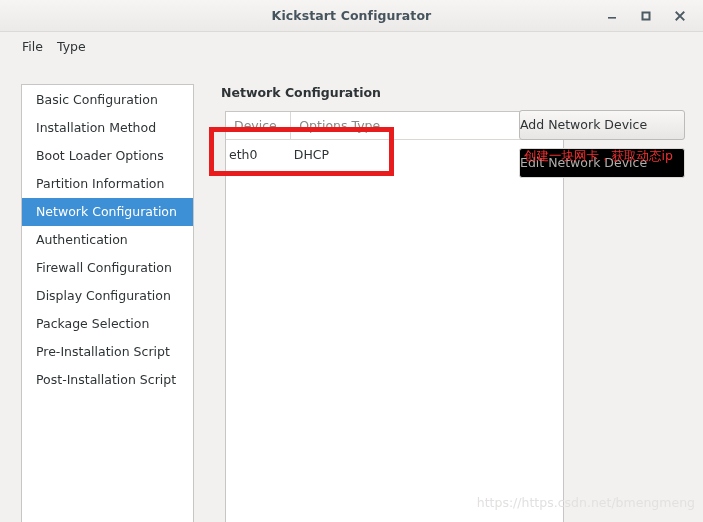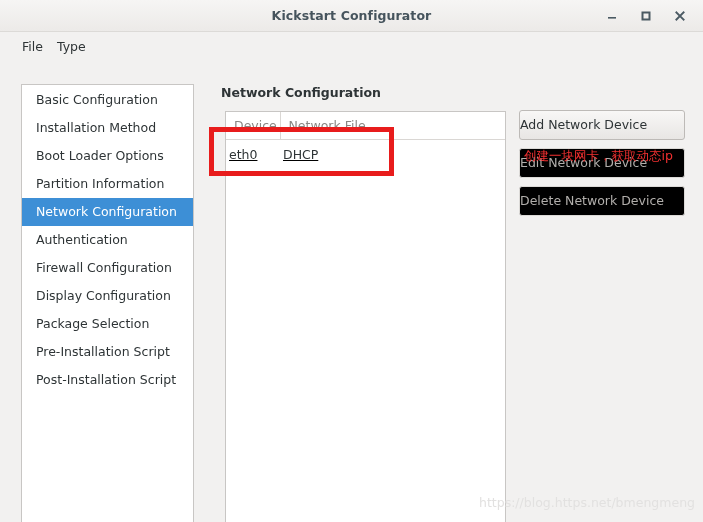--- a/index.html
+++ b/index.html
@@ -111,28 +111,27 @@
     top: 85px;
     font-size: 12.5px;
     font-weight: bold;
     color: #2e3436;
   }
 
   #device-table-panel {
     position: absolute;
     left: 225px;
     top: 111px;
-    width: 281px;
+    width: 339px;
     height: 411px;
     background: #ffffff;
     border: 1px solid #c8c6c4;
     border-bottom: none;
     box-sizing: border-box;
     overflow: hidden;
-    text-decoration: underline;
   }
   #device-table {
     width: 100%;
     border-collapse: collapse;
     table-layout: fixed;
   }
   #device-table th {
     height: 27px;
     font-size: 12.5px;
     font-weight: normal;
@@ -261,34 +260,33 @@
     <div class="sidebar-item">Post-Installation Script</div>
   </div>
 
   <div id="content-heading">Network Configuration</div>
 
   <div id="device-table-panel">
     <table id="device-table">
       <thead>
         <tr>
           <th class="col-device">Device</th>
-          <th class="col-type last">Network File</th>
+          <th class="col-type last">Options Type</th>
         </tr>
       </thead>
       <tbody>
         <tr>
           <td class="col-device">eth0</td>
           <td class="col-type">DHCP</td>
         </tr>
       </tbody>
     </table>
   </div>
 
   <div class="action-btn enabled" id="btn-add">Add Network Device</div>
   <div class="action-btn disabled" id="btn-edit">Edit Network Device</div>
-  <div class="action-btn disabled" id="btn-delete">Delete Network Device</div>
 
   <div id="annot-row-box"></div>
   <div id="annot-text">创建一块网卡，获取动态ip</div>
 
-  <div id="watermark">https://blog.https.net/bmengmeng</div>
+  <div id="watermark">https://https.csdn.net/bmengmeng</div>
 
 </div>
 
 </body></html>

